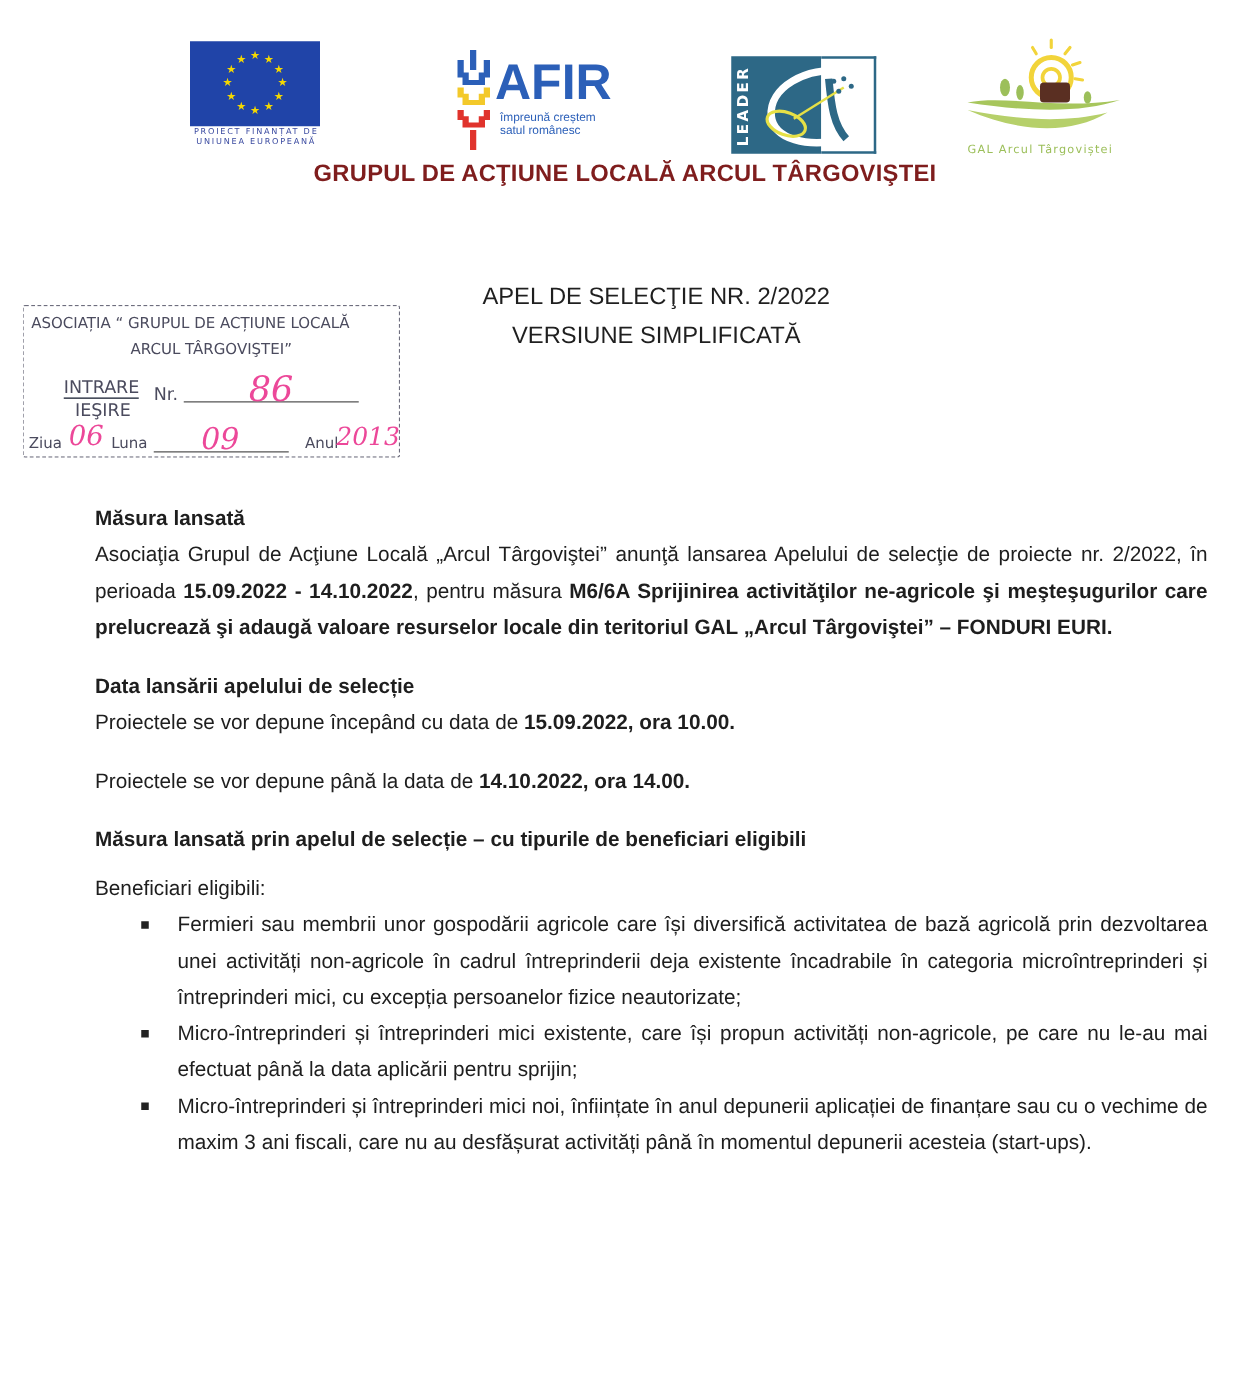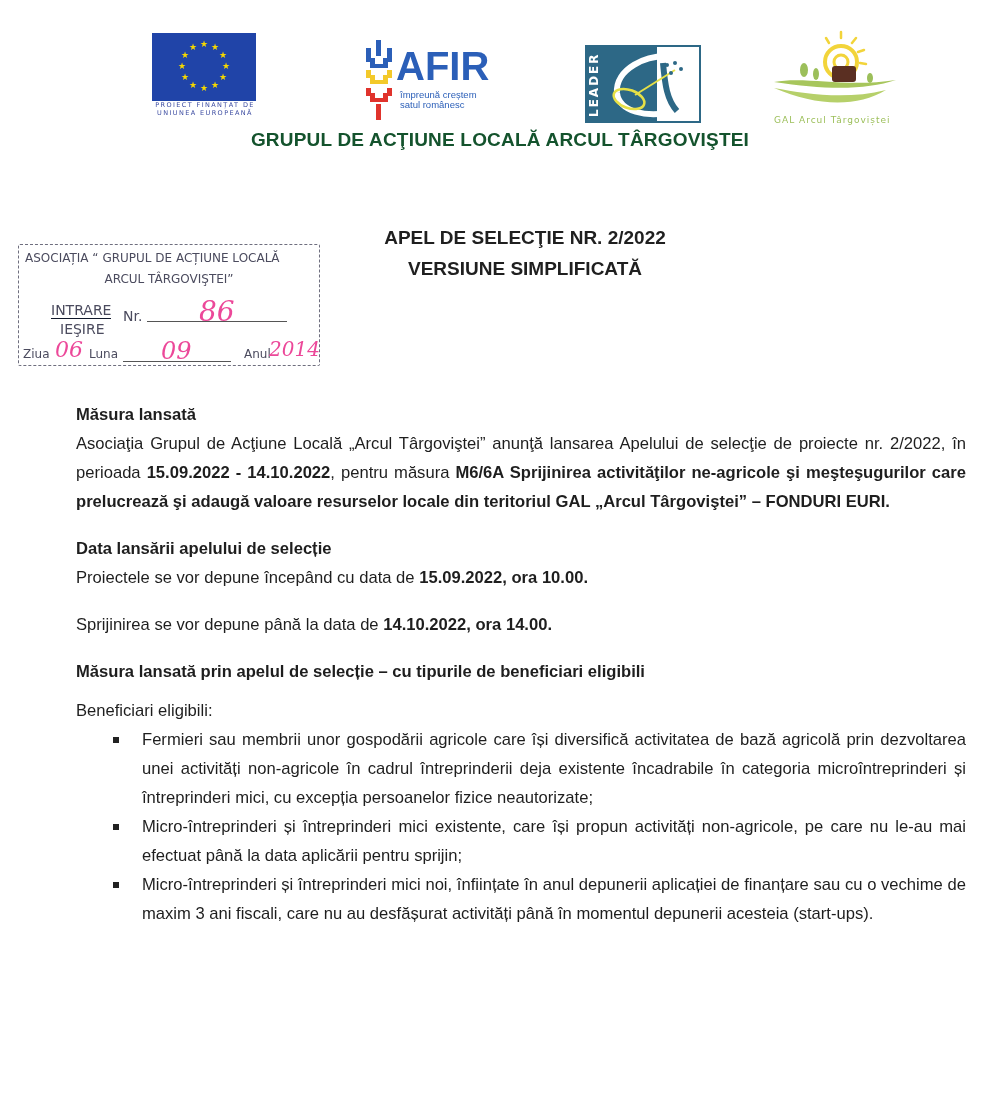--- a/index.html
+++ b/index.html
@@ -20,37 +20,37 @@
     
     .leader { left: 585px; top: 45px; width: 116px; height: 78px; }
     .leader .blue { position: absolute; left: 0; top: 0; width: 72px; height: 78px; background: #2d6886; }
     .leader .white { position: absolute; left: 72px; top: 0; width: 44px; height: 78px; background: #fff; border: 2px solid #2d6886; border-left: none; }
     .leader .txt { position: absolute; left: 2px; top: 72px; transform: rotate(-90deg); transform-origin: left top; color: #fff; font-weight: bold; font-size: 12px; letter-spacing: 2px; font-family: "DejaVu Sans", sans-serif; }
 
     
     .gal { left: 766px; top: 28px; width: 140px; height: 100px; }
     .gal .cap { position: absolute; left: 8px; top: 87px; font-size: 9px; color: #9cbf5a; letter-spacing: 1px; white-space: nowrap; font-family: "DejaVu Sans", sans-serif; }
 
-    .org-title { position: absolute; left: 0; width: 1000px; top: 129px; text-align: center; font-weight: bold; font-size: 19px; letter-spacing: 0.2px; color: #14532d; }
+    .org-title { position: absolute; left: 0; width: 1000px; top: 129px; text-align: center; font-weight: bold; font-size: 19px; letter-spacing: 0.2px; color: #7f1d1d; }
 
     
     .stamp { position: absolute; left: 18px; top: 200px; width: 302px; height: 122px; border: 1.5px dashed #6e6e7e; border-radius: 2px; font-family: "DejaVu Sans", sans-serif; color: #4b4b5e; margin-top: 44px; }
     .stamp .l1 { position: absolute; left: 6px; top: 6px; font-size: 12px; white-space: nowrap; letter-spacing: 0px; }
     .stamp .l2 { position: absolute; left: 0; width: 100%; top: 27px; text-align: center; font-size: 12px; white-space: nowrap; }
     .stamp .intrare { position: absolute; left: 32px; top: 57px; font-size: 14px; border-bottom: 1px solid #0f172a; line-height: 16px; }
     .stamp .iesire { position: absolute; left: 41px; top: 76px; font-size: 14px; line-height: 16px; }
     .stamp .nr { position: absolute; left: 104px; top: 63px; font-size: 14px; }
     .stamp .nrline { position: absolute; left: 128px; top: 76px; width: 140px; border-bottom: 1px solid #555; }
     .stamp .ziua { position: absolute; left: 4px; top: 102px; font-size: 12px; }
     .stamp .luna { position: absolute; left: 70px; top: 102px; font-size: 12px; }
     .stamp .anul { position: absolute; left: 225px; top: 102px; font-size: 12px; }
     .stamp .dline { position: absolute; top: 116px; border-bottom: 1px solid #555; }
     .hand { position: absolute; font-family: "DejaVu Serif", serif; color: #ec4899; font-style: italic; }
 
-    .call-title { position: absolute; left: 360px; top: 222px; width: 330px; text-align: center; font-weight: bold; font-size: 19px; line-height: 31px; color: #1f1f1f; }
+    .call-title { position: absolute; left: 360px; top: 222px; width: 330px; text-align: center; font-weight: normal; font-size: 19px; line-height: 31px; color: #1f1f1f; }
 
     .content { position: absolute; left: 76px; top: 400px; width: 890px; font-family: "Liberation Sans", sans-serif; font-size: 16.6px; color: #1e1e1e; }
     .h { font-weight: bold; line-height: 29px; }
     .p { line-height: 29px; text-align: justify; }
     .p b { font-weight: bold; }
     .gap { height: 18px; }
     ul.bul { list-style: none; margin-left: 37px; }
     ul.bul li { position: relative; padding-left: 29px; line-height: 29px; text-align: justify; }
     ul.bul li::before { content: ""; position: absolute; left: 0; top: 12px; width: 6px; height: 6px; background: #222; }
   </style>
@@ -139,38 +139,38 @@
   <div class="iesire">IEŞIRE</div>
   <div class="nr">Nr.</div>
   <div class="nrline"></div>
   <div class="hand" style="left:180px;top:50px;font-size:28px;">86</div>
   <div class="ziua">Ziua</div>
   <div class="hand" style="left:36px;top:92px;font-size:22px;">06</div>
   <div class="luna">Luna</div>
   <div class="dline" style="left:104px;width:108px;"></div>
   <div class="hand" style="left:142px;top:92px;font-size:24px;">09</div>
   <div class="anul">Anul</div>
-  <div class="hand" style="left:250px;top:92px;font-size:20px;">2014</div>
+  <div class="hand" style="left:250px;top:92px;font-size:20px;">2013</div>
 </div>
 
 <div class="call-title">
   <div>APEL DE SELECŢIE NR. 2/2022</div>
   <div>VERSIUNE SIMPLIFICATĂ</div>
 </div>
 
 <div class="content">
   <div class="h">Măsura lansată</div>
   <div class="p"><span>Asociaţia Grupul de Acţiune Locală „Arcul Târgoviştei” anunţă lansarea Apelului de selecţie de proiecte nr. 2/2022, în perioada </span><b>15.09.2022 - 14.10.2022</b><span>, pentru măsura </span><b>M6/6A Sprijinirea activităţilor ne-agricole şi meşteşugurilor care prelucrează şi adaugă valoare resurselor locale din teritoriul GAL „Arcul Târgoviştei” – FONDURI EURI.</b></div>
 
   <div class="gap"></div>
   <div class="h">Data lansării apelului de selecție</div>
   <div class="p"><span>Proiectele se vor depune începând cu data de </span><b>15.09.2022, ora 10.00.</b></div>
 
   <div class="gap"></div>
-  <div class="p"><span>Sprijinirea se vor depune până la data de </span><b>14.10.2022, ora 14.00.</b></div>
+  <div class="p"><span>Proiectele se vor depune până la data de </span><b>14.10.2022, ora 14.00.</b></div>
 
   <div class="gap"></div>
   <div class="h">Măsura lansată prin apelul de selecție – cu tipurile de beneficiari eligibili</div>
   <div style="height:10px;"></div>
   <div class="p">Beneficiari eligibili:</div>
   <ul class="bul">
     <li>Fermieri sau membrii unor gospodării agricole care își diversifică activitatea de bază agricolă prin dezvoltarea unei activități non-agricole în cadrul întreprinderii deja existente încadrabile în categoria microîntreprinderi și întreprinderi mici, cu excepția persoanelor fizice neautorizate;</li>
     <li>Micro-întreprinderi și întreprinderi mici existente, care își propun activități non-agricole, pe care nu le-au mai efectuat până la data aplicării pentru sprijin;</li>
     <li>Micro-întreprinderi și întreprinderi mici noi, înființate în anul depunerii aplicației de finanțare sau cu o vechime de maxim 3 ani fiscali, care nu au desfășurat activități până în momentul depunerii acesteia (start-ups).</li>
   </ul>

